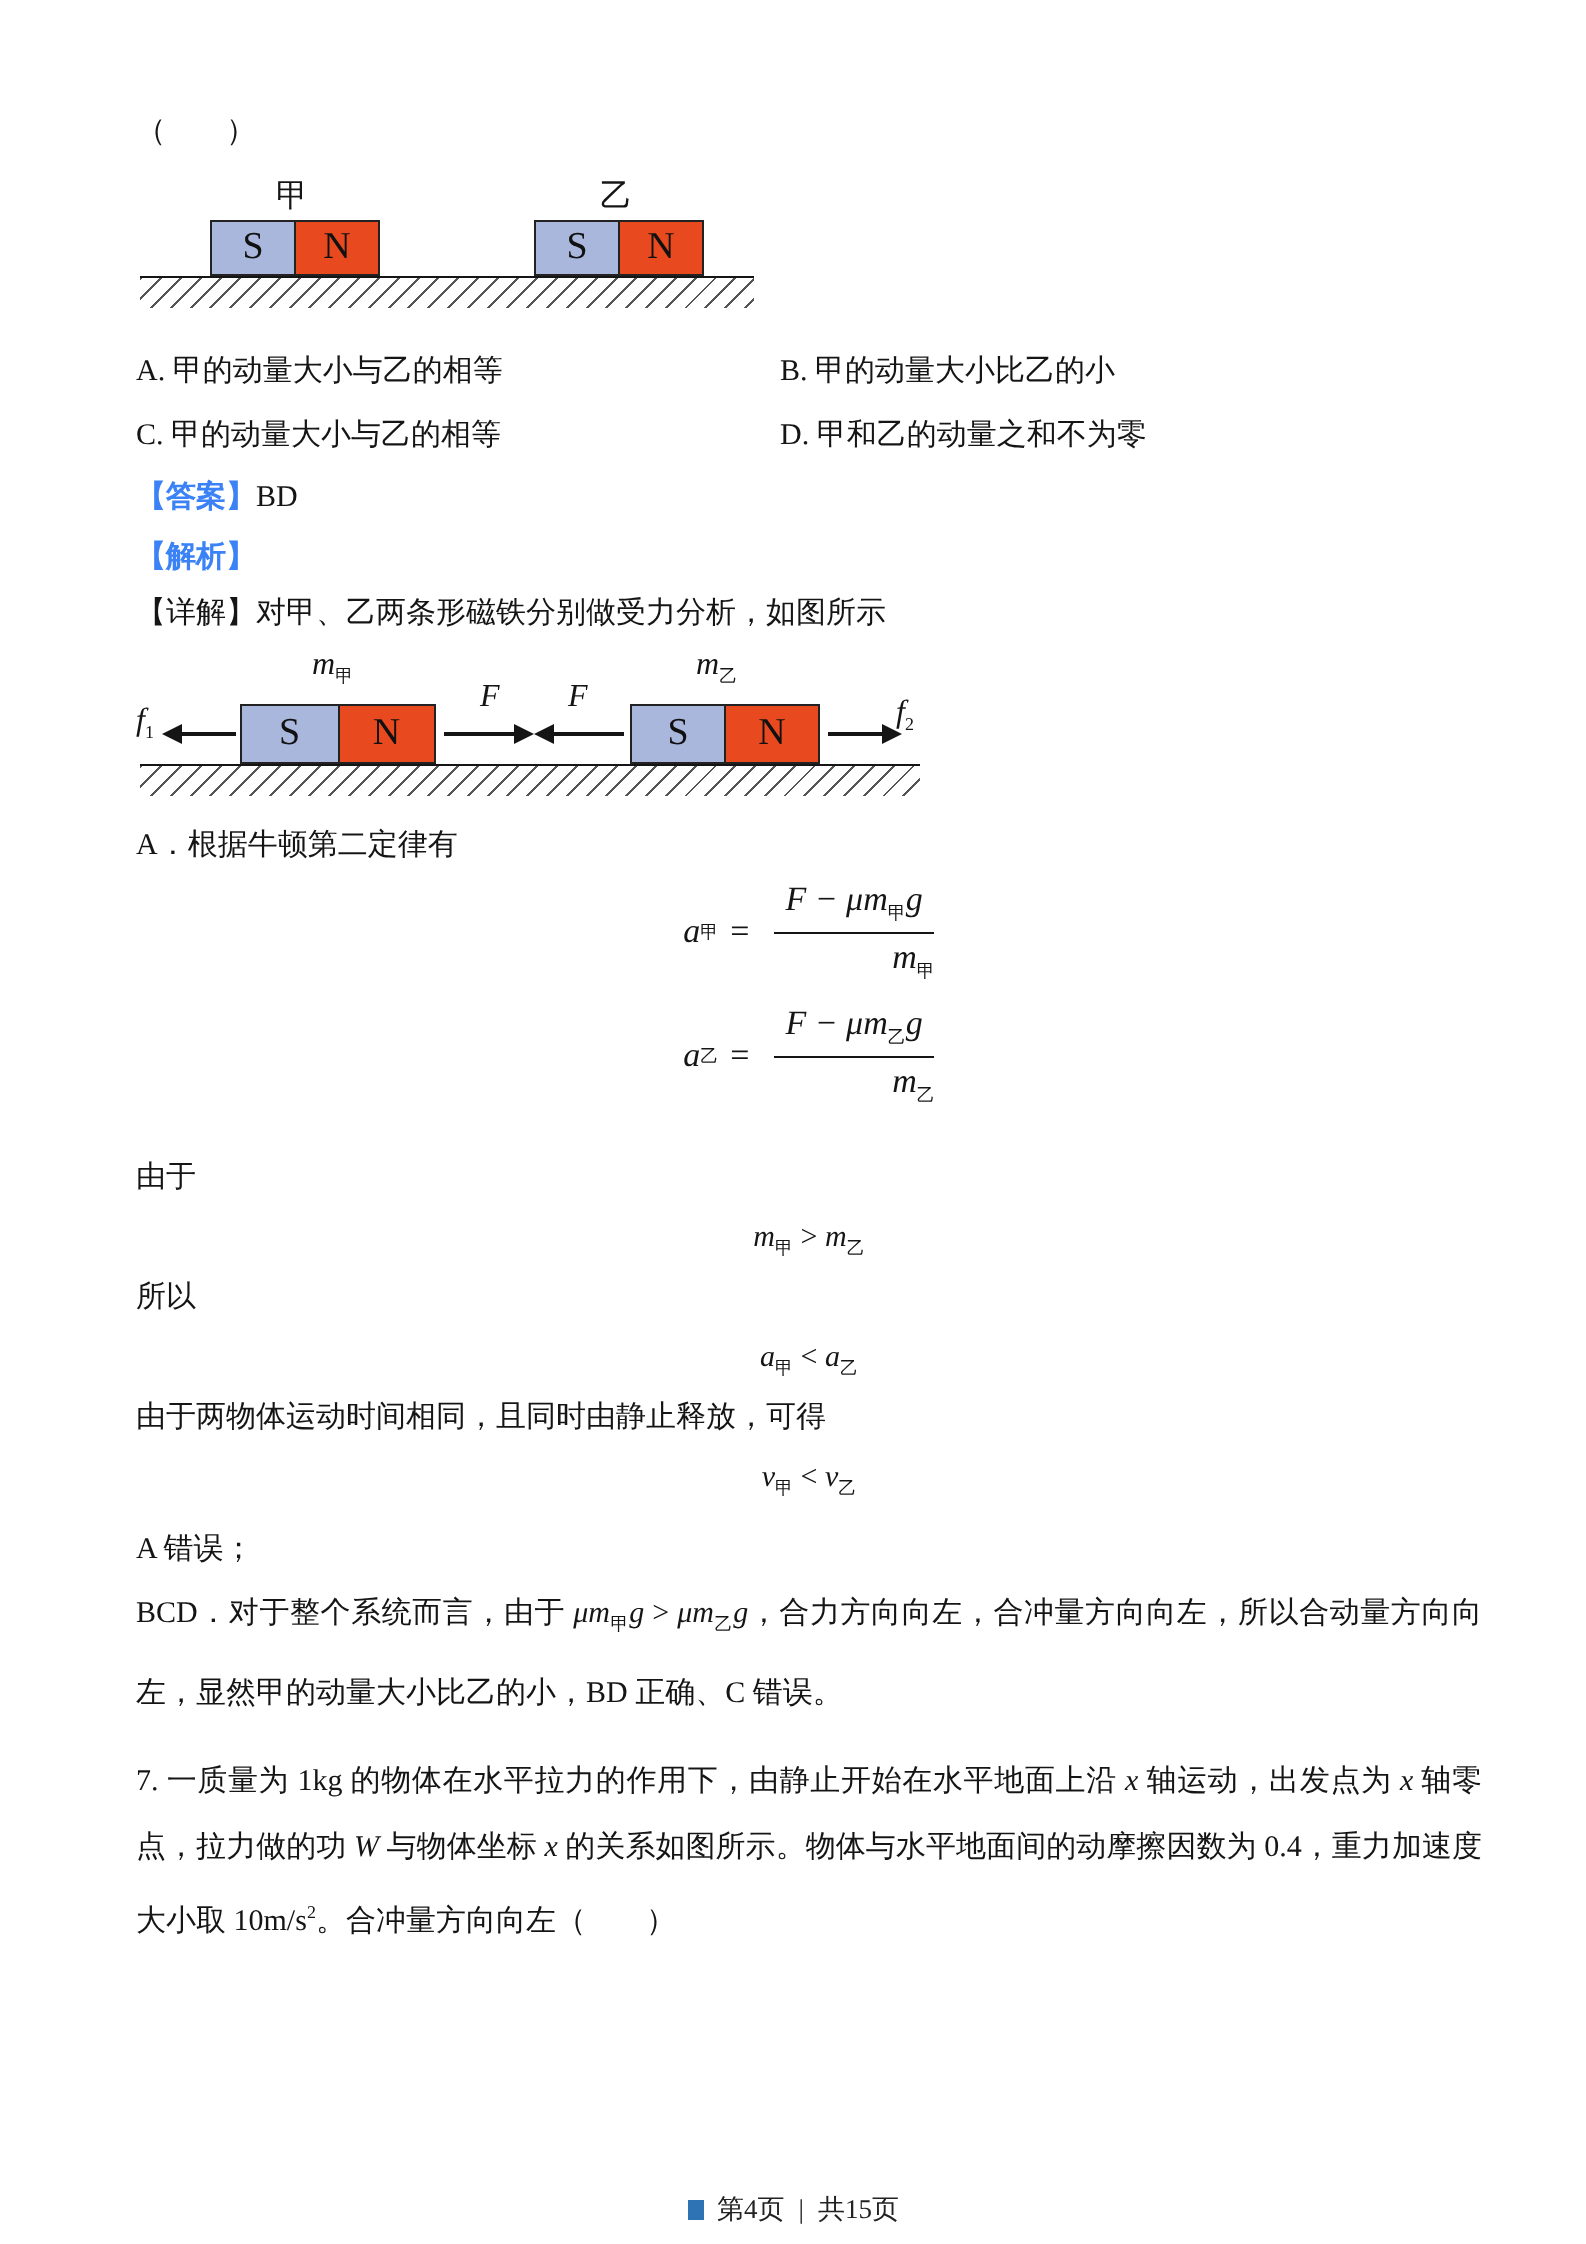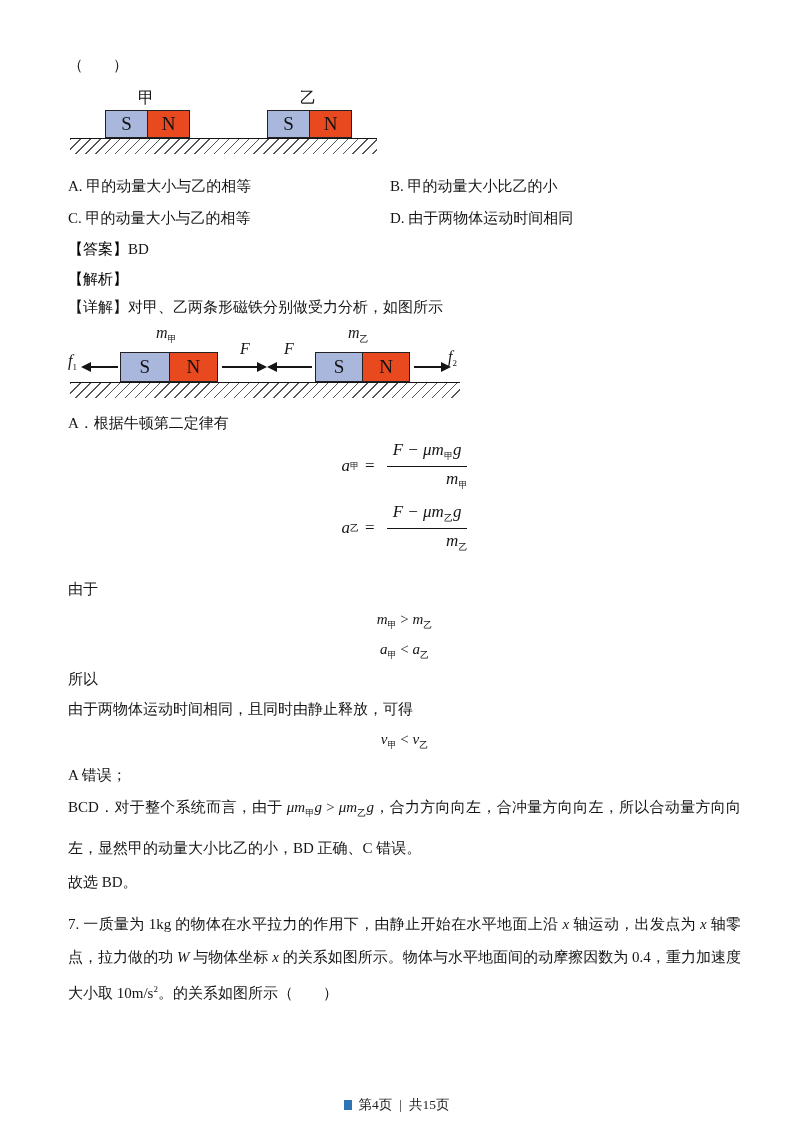--- a/index.html
+++ b/index.html
@@ -2,21 +2,21 @@
 <html><head>
 <meta charset="utf-8">
 <style>
   html,body{margin:0;padding:0;background:#fff;}
   .page{position:relative;width:793px;height:1122px;background:#fff;box-sizing:border-box;
         padding:0 52px 0 68px;overflow:hidden;color:#151515;
         font-family:"Liberation Serif","DejaVu Serif",serif;font-size:15px;}
   .var{font-family:"Liberation Serif","DejaVu Serif",serif;font-style:italic;}
   sub{font-size:9px;}
   sup{font-size:9px;}
-  .blue{color:#000000;}
+  .blue{color:#3b82f6;font-weight:bold;}
   .paren{padding-top:56px;height:26px;}
   
   .diagram{position:relative;}
   .d1{margin-top:6px;height:80px;width:400px;}
   .d2{height:84px;width:470px;margin-top:4px;}
   .magnet{position:absolute;display:flex;border:1.5px solid #222;box-sizing:border-box;}
   .pole{flex:1;display:flex;align-items:center;justify-content:center;
         font-family:"Liberation Serif","DejaVu Serif",serif;font-size:19px;color:#111;}
   .pole-s{background:#a9b7dc;border-right:1.5px solid #222;}
   .pole-n{background:#e8491f;}
@@ -70,21 +70,21 @@
     <div class="ground" style="left:2px;top:50px;width:307px;"></div>
   </div>
 
   <div class="options">
     <div class="opt-row">
       <div><span>A.</span> <span>甲的动量大小与乙的相等</span></div>
       <div><span>B.</span> <span>甲的动量大小比乙的小</span></div>
     </div>
     <div class="opt-row">
       <div><span>C.</span> <span>甲的动量大小与乙的相等</span></div>
-      <div><span>D.</span> <span>由于两物体运动时间相同</span></div>
+      <div><span>D.</span> <span>甲和乙的动量之和不为零</span></div>
     </div>
   </div>
 
   <div class="line30">
     <span class="blue">【答案】</span><span>BD</span>
   </div>
   <div class="line30">
     <span class="blue">【解析】</span>
   </div>
   <div class="line26">
@@ -142,43 +142,42 @@
   </div>
 
   <div class="line30 mt8">由于</div>
 
   <div class="line30 center rel">
     <span class="var">m</span><sub>甲</sub>
     <span>&gt;</span>
     <span class="var">m</span><sub>乙</sub>
   </div>
 
+  <div class="line30">所以</div>
+
   <div class="line30 center rel">
     <span class="var">a</span><sub>甲</sub>
     <span>&lt;</span>
     <span class="var">a</span><sub>乙</sub>
   </div>
-
-  <div class="line30">所以</div>
 
   <div class="line30">由于两物体运动时间相同，且同时由静止释放，可得</div>
 
   <div class="line30 center rel">
     <span class="var">v</span><sub>甲</sub>
     <span>&lt;</span>
     <span class="var">v</span><sub>乙</sub>
   </div>
 
   <div class="line30 mt6">A 错误；</div>
 
   <p class="para"><span>BCD．对于整个系统而言，由于 </span><span class="var">μm</span><sub>甲</sub><span class="var">g</span><span> &gt; </span><span class="var">μm</span><sub>乙</sub><span class="var">g</span><span>，合力方向向左，合冲量方向向左，所以合动量方向向左，显然甲的动量大小比乙的小，BD 正确、C 错误。</span></p>
 
-  <div class="line32">故选 BD。</div>
 
-  <p class="para q7"><span>7. 一质量为 1kg 的物体在水平拉力的作用下，由静止开始在水平地面上沿 </span><span class="var">x</span><span> 轴运动，出发点为 </span><span class="var">x</span><span> 轴零点，拉力做的功 </span><span class="var">W</span><span> 与物体坐标 </span><span class="var">x</span><span> 的关系如图所示。物体与水平地面间的动摩擦因数为 0.4，重力加速度大小取 10m/s</span><sup>2</sup><span>。的关系如图所示（　　）</span></p>
+  <p class="para q7"><span>7. 一质量为 1kg 的物体在水平拉力的作用下，由静止开始在水平地面上沿 </span><span class="var">x</span><span> 轴运动，出发点为 </span><span class="var">x</span><span> 轴零点，拉力做的功 </span><span class="var">W</span><span> 与物体坐标 </span><span class="var">x</span><span> 的关系如图所示。物体与水平地面间的动摩擦因数为 0.4，重力加速度大小取 10m/s</span><sup>2</sup><span>。合冲量方向向左（　　）</span></p>
 
   <div class="footer">
     <span class="footer-square"></span>
     <span>第4页</span>
     <span>|</span>
     <span>共15页</span>
   </div>
 
 </div>
 

